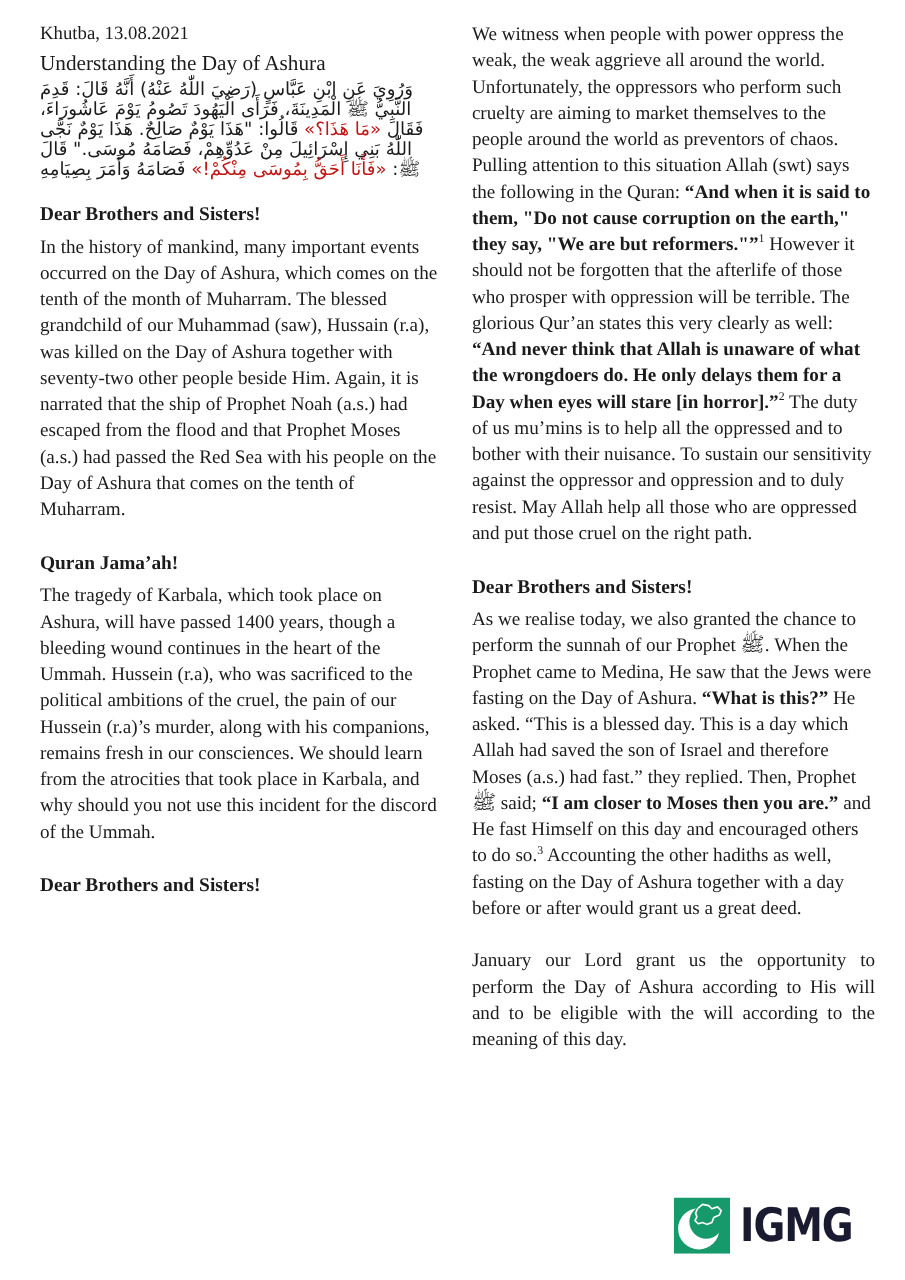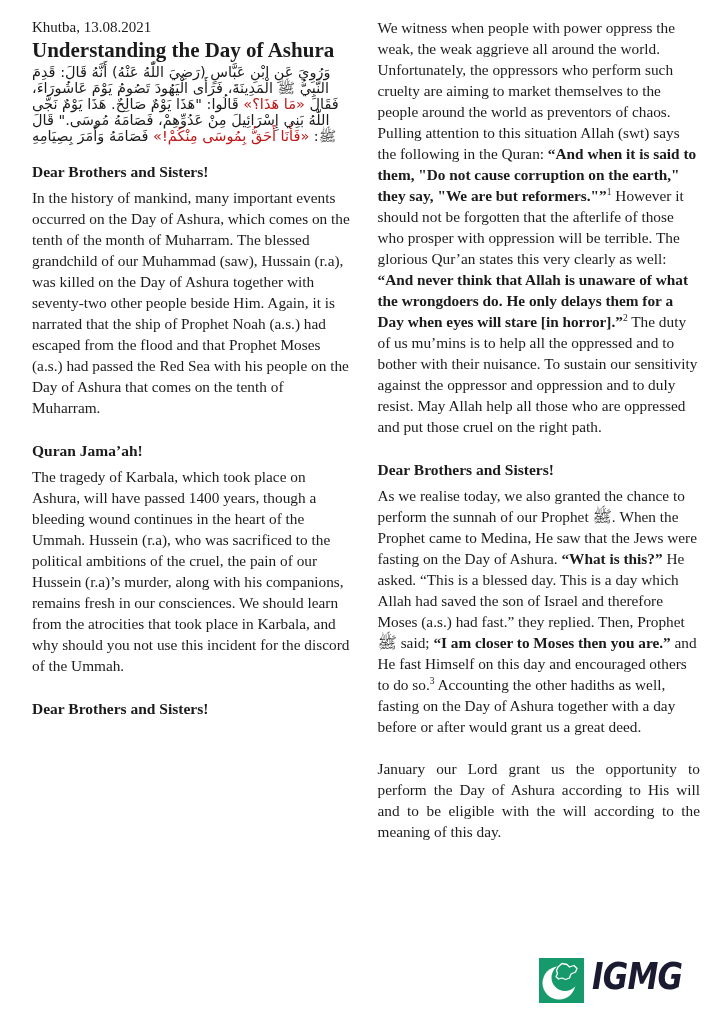--- a/index.html
+++ b/index.html
@@ -6,40 +6,40 @@
   body {
     width:724px; height:1024px; overflow:hidden; position:relative;
     background:#ffffff; color:#1b1b1b;
     font-family:"Liberation Serif","DejaVu Serif",serif;
   }
   .page { display:flex; gap:23px; padding:17px 24px 0 32px;justify-content:center; }
   .col { width:323px; font-size:15.3px; line-height:21px; }
   .col p { margin:0 0 21px 0; text-align:left; }
   .col p.justified { text-align:justify; }
   .kicker { font-size:15px; margin:0 0 2px 0; }
-  .title { font-size:21px; font-weight:bold; margin:0 0 3px 0; }
+  .title { font-size:17px; font-weight:normal; margin:0 0 3px 0; }
   .verse {
     direction:rtl; text-align:center; color:var(--accent-red);
     font-family:"DejaVu Sans",sans-serif; font-weight:600;
     font-size:15.5px; line-height:24px; margin:2px 0 5px 0;
   }
   .hadith {
     direction:rtl; text-align:justify; margin:0 0 8px 0 !important;
     font-family:"DejaVu Sans",sans-serif;
     font-size:14.5px; line-height:16px;
   }
   .heading { font-size:15.5px; font-weight:bold; margin:16px 0 5px 0; padding-top:1px; }
   .seg-n { }
   .seg-b { font-weight:bold; }
   .seg-r { color:var(--accent-red); }
   sup.seg-s { font-size:9.5px; line-height:0; }
   .seg-a { font-family:"DejaVu Sans",sans-serif; font-size:16px; line-height:0; }
   .logo {
     position:absolute; right:25px; bottom:21px;
-    display:flex; gap:8px;font-style:italic;
+    display:flex; align-items:center; gap:8px;
   }
   .logo-icon { display:block; }
   .wordmark {
     font-family:"DejaVu Sans",sans-serif; font-weight:bold;
     font-size:37px; letter-spacing:-1px; color:var(--wordmark-navy);
     transform:scaleX(.84); transform-origin:left center; line-height:1;
   }
 </style>
 </head>
 <body>

